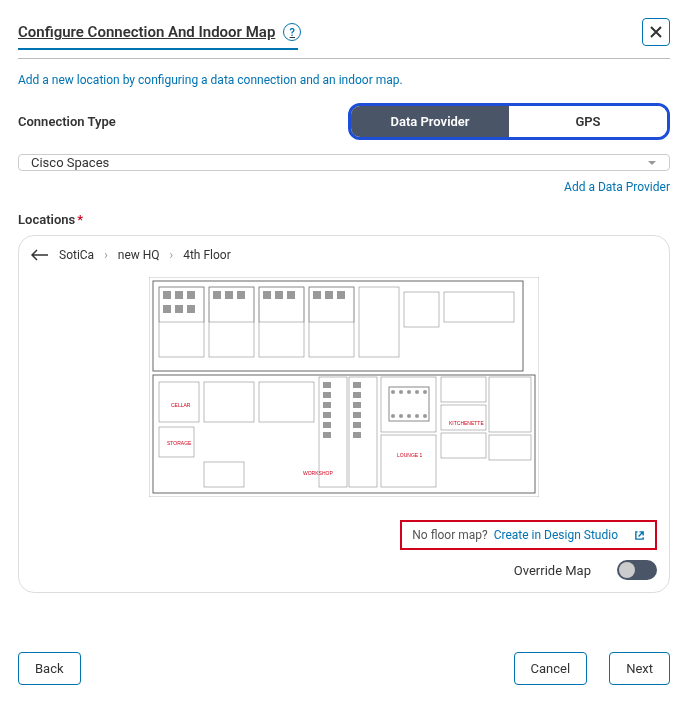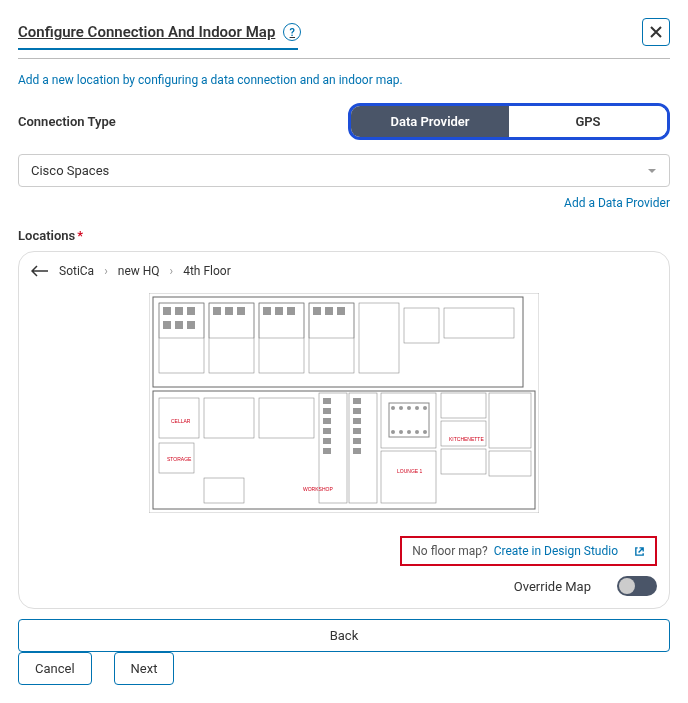--- a/index.html
+++ b/index.html
@@ -10,40 +10,40 @@
     .help-icon { width: 18px; height: 18px; border: 1.5px solid #0073b1; border-radius: 50%; display: inline-flex; align-items: center; justify-content: center; font-size: 11px; color: #0073b1; font-weight: 600; cursor: pointer; }
     .close-btn { width: 28px; height: 28px; border: 1px solid #0073b1; border-radius: 4px; background: #fff; display: flex; align-items: center; justify-content: center; cursor: pointer; }
     .close-btn svg { width: 12px; height: 12px; stroke: #333; stroke-width: 2; }
     .intro { color: #0073b1; font-size: 12px; margin: 14px 0 16px; }
     .field-row { display: flex; align-items: center; margin-bottom: 14px; }
     .field-label { width: 330px; font-size: 13px; font-weight: 600; color: #333; }
     .required { color: #d0021b; margin-left: 2px; }
     .toggle-group { display: flex; flex: 1; border: 3px solid #1d4ed8; border-radius: 12px; overflow: hidden; align-items: flex-end; }
     .toggle-btn { flex: 1; padding: 8px 0; text-align: center; background: #fff; cursor: pointer; font-size: 13px; font-weight: 600; color: #333; }
     .toggle-btn.active { background: #4a5568; color: #fff; }
-    .select-box { flex: 1; padding: 8px 12px; border: 1px solid #ccc; border-radius: 4px; background: #fff; font-size: 13px; color: #333; display: flex; justify-content: space-between; align-items: center; cursor: pointer; }
+    .select-box { flex: 1; padding: 0 12px; border: 1px solid #ccc; border-radius: 4px; background: #fff; font-size: 13px; color: #333; display: flex; justify-content: space-between; align-items: center; cursor: pointer; }
     .select-box svg { width: 10px; height: 10px; fill: #999; }
     .link-row { text-align: right; margin-top: -6px; margin-bottom: 18px; }
     .link { color: #0073b1; font-size: 12px; cursor: pointer; }
     .section-label { font-size: 13px; font-weight: 600; margin-bottom: 8px; color: #333; }
     .panel { border: 1px solid #ddd; border-radius: 16px; padding: 12px; }
     .breadcrumb { display: flex; align-items: center; gap: 10px; font-size: 12px; margin-bottom: 10px; }
     .back-arrow { cursor: pointer; display: flex; align-items: center; }
     .back-arrow svg { width: 18px; height: 12px; stroke: #333; stroke-width: 1.5; fill: none; }
     .crumb { color: #333; }
     .sep { color: #999; }
     .floorplan { width: 100%; height: 230px; background: #fff; display: flex; justify-content: center; align-items: center; }
     .highlight-box { border: 2px solid #d0021b; padding: 6px 10px; display: inline-flex; align-items: center; gap: 6px; font-size: 12px; float: right; margin-top: 18px; }
     .highlight-text { color: #555; }
     .highlight-link { color: #0073b1; cursor: pointer; display: inline-flex; align-items: center; gap: 16px; }
     .highlight-link svg { width: 11px; height: 11px; stroke: #0073b1; stroke-width: 1.5; fill: none; }
     .override-row { clear: both; display: flex; justify-content: flex-end; align-items: center; gap: 26px; font-size: 13px; color: #333; margin-top: 14px; padding-top: 10px; }
     .switch { width: 40px; height: 20px; background: #4a5568; border-radius: 10px; position: relative; cursor: pointer; }
     .switch-knob { width: 16px; height: 16px; background: #ccc; border-radius: 50%; position: absolute; top: 2px; left: 2px; }
-    .footer { position: absolute; bottom: 18px; left: 18px; right: 18px; display: flex; justify-content: space-between; flex-direction: column; }
+    .footer { position: absolute; bottom: 18px; left: 18px; right: 18px; display: flex; justify-content: space-between; }
     .footer-right { display: flex; gap: 22px; }
     .btn { padding: 8px 16px; border: 1px solid #0073b1; border-radius: 4px; background: #fff; color: #333; font-size: 13px; cursor: pointer; min-width: 56px; text-align: center; }
   </style>
 </head>
 <body>
 
 <div class="header-row">
   <div class="title">
     <span>Configure Connection And Indoor Map</span>
     <span class="help-icon">?</span>

